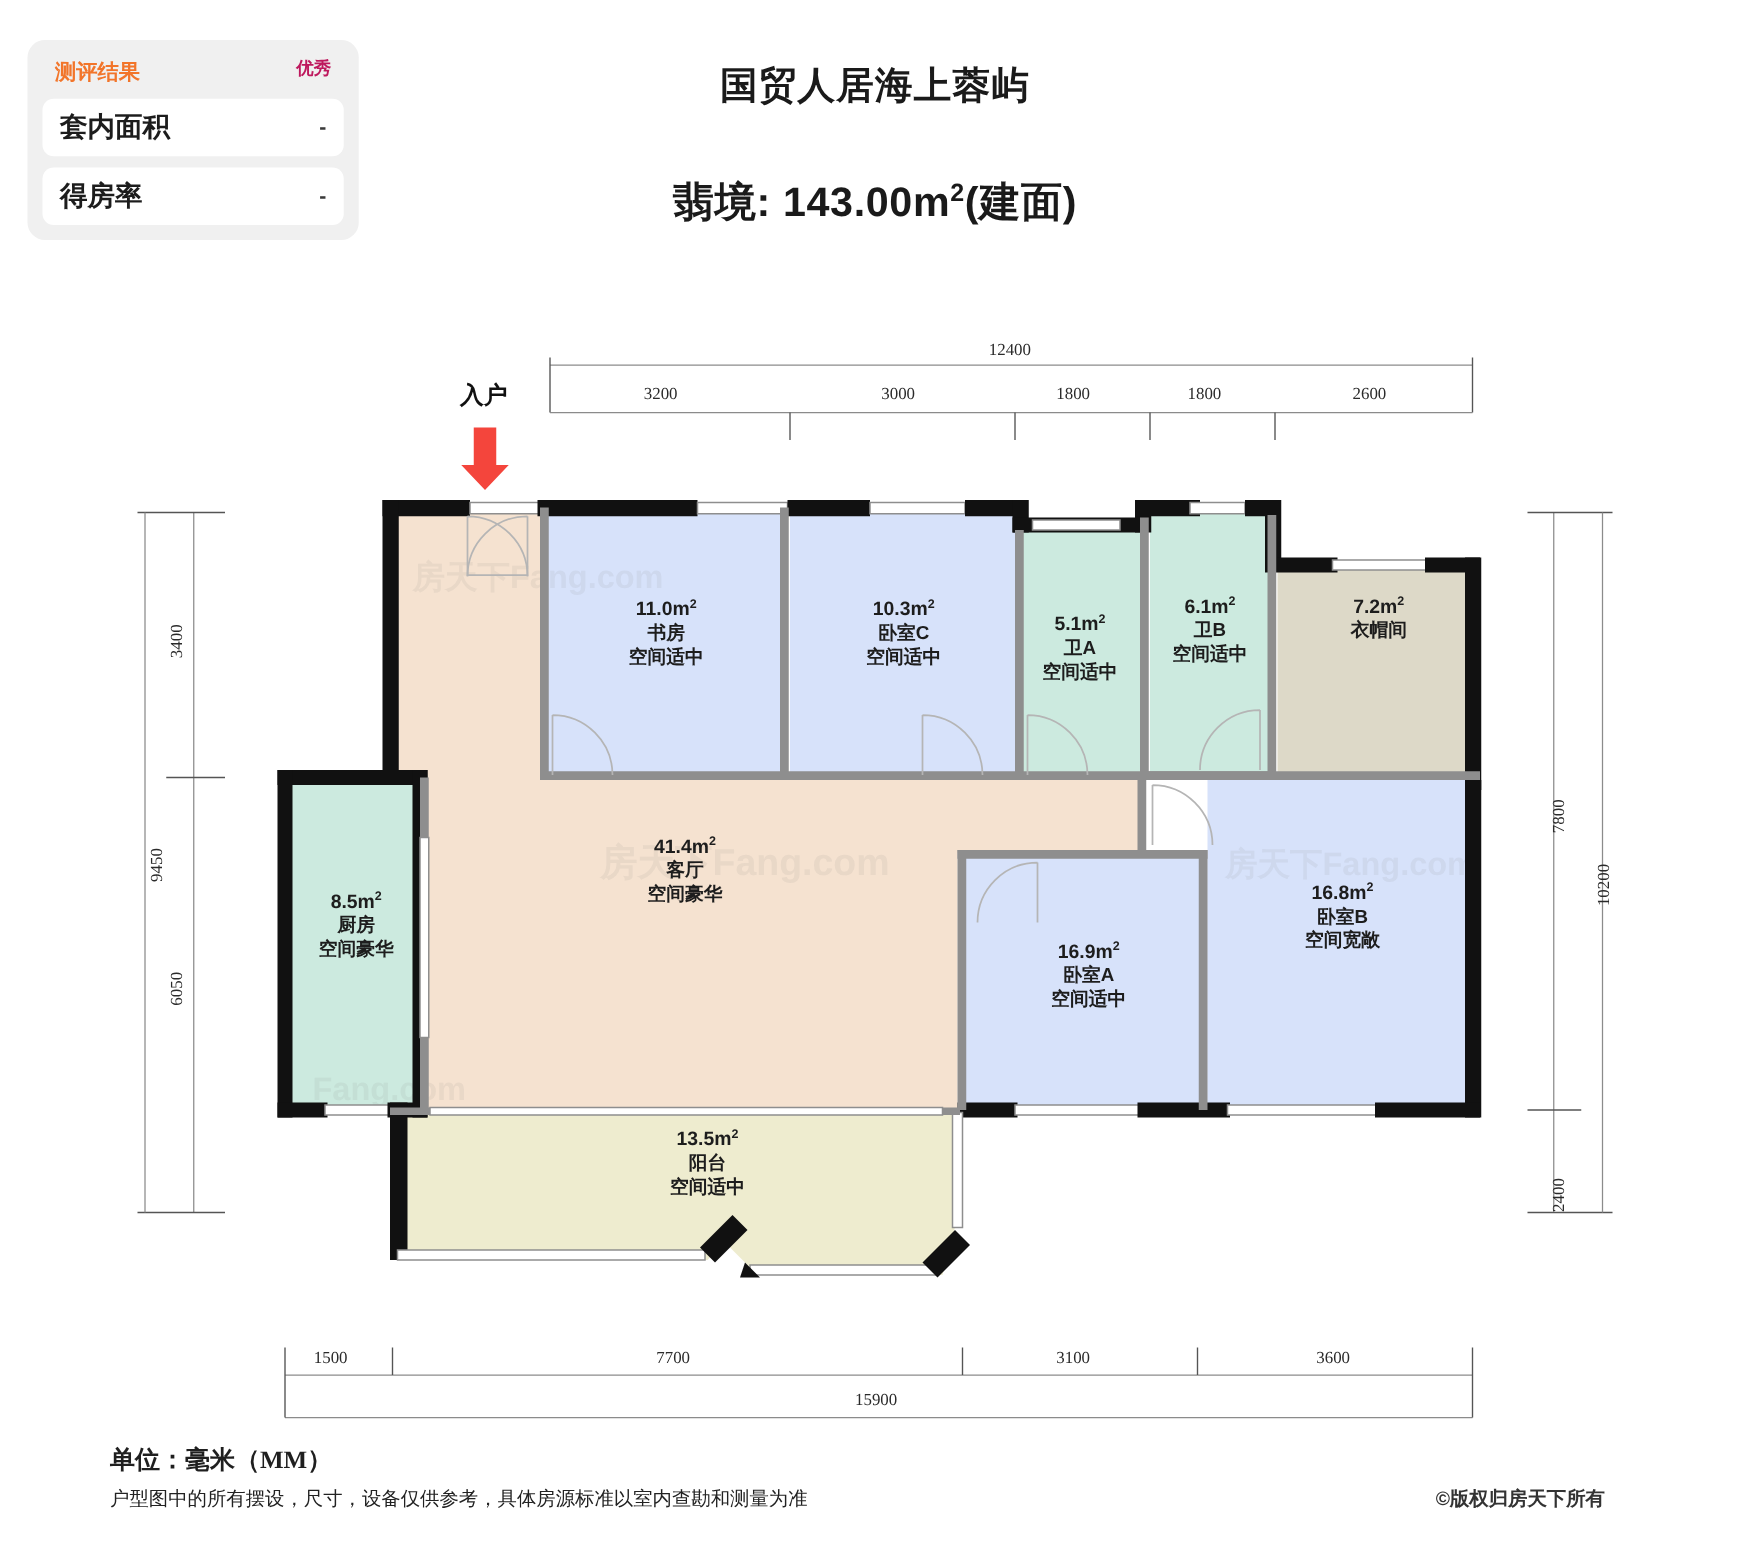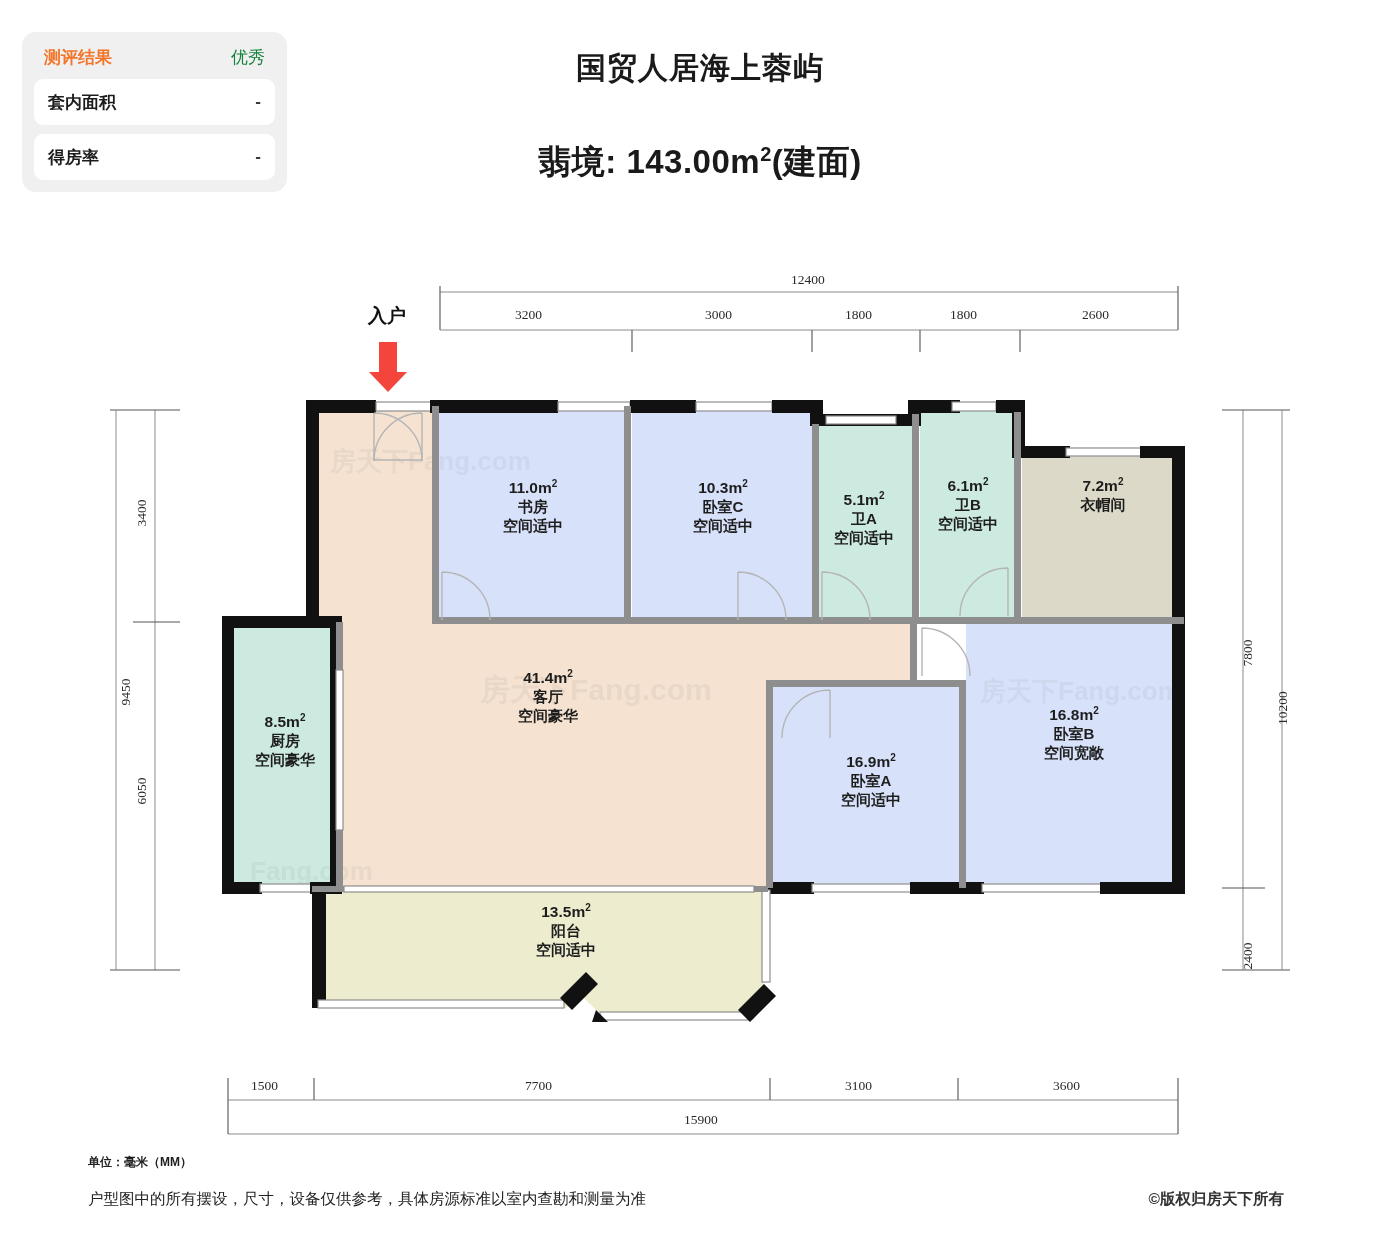--- a/index.html
+++ b/index.html
@@ -10,28 +10,28 @@
   }
   
   #eval-card{
     position:absolute;left:22px;top:32px;width:265px;
     background:#f0f0f0;border-radius:14px;padding:10px 12px 12px 12px;
     box-sizing:border-box;
   }
   #eval-head{display:flex;justify-content:space-between;align-items:flex-start;
     padding:4px 10px 10px 10px;}
   #eval-head .lbl{font-size:17px;font-weight:bold;color:#f2752a;}
-  #eval-head .val{font-size:17px;font-weight:normal;color:#15803d;}
+  #eval-head .val{font-size:14px;font-weight:bold;color:#be185d;}
   .eval-row{
     background:#ffffff;border-radius:9px;height:46px;margin-bottom:9px;
     display:flex;align-items:center;justify-content:space-between;
     padding:0 14px;box-sizing:border-box;
   }
   .eval-row:last-child{margin-bottom:0;}
-  .eval-row .k{font-size:17px;font-weight:bold;color:#1c1c1c;}
+  .eval-row .k{font-size:22px;font-weight:bold;color:#1c1c1c;}
   .eval-row .v{font-size:17px;font-weight:bold;color:#3a3a3a;}
 
   
   #title-main{
     position:absolute;left:0;top:48px;width:1400px;text-align:center;
     font-size:30px;font-weight:bold;letter-spacing:1px;
   }
   #title-sub{
     position:absolute;left:0;top:140px;width:1400px;text-align:center;
     font-size:33px;font-weight:bold;letter-spacing:.5px;
@@ -57,21 +57,21 @@
   .dim{
     position:absolute;font-family:"Liberation Serif","DejaVu Serif",serif;
     font-size:13.5px;color:#2a2a2a;white-space:nowrap;
   }
   .dim.vert{transform-origin:50% 50%;}
 
   
   #entry-label{position:absolute;left:368px;top:303px;font-size:19px;font-weight:bold;color:#111;}
 
   
-  #unit-note{position:absolute;left:88px;top:1154px;font-size:12px;font-weight:bold;color:#1f1f1f;}
+  #unit-note{position:absolute;left:88px;top:1154px;font-size:20px;font-weight:bold;color:#1f1f1f;font-family:Liberation Serif, serif;}
   #disclaimer{position:absolute;left:88px;top:1189px;font-size:15.5px;font-weight:normal;color:#222;}
   #copyright{position:absolute;right:116px;top:1189px;font-size:15.5px;font-weight:bold;color:#333;text-align:right;}
 </style>
 </head>
 <body>
 
 <div id="eval-card">
   <div id="eval-head">
     <span class="lbl">测评结果</span>
     <span class="val">优秀</span>

